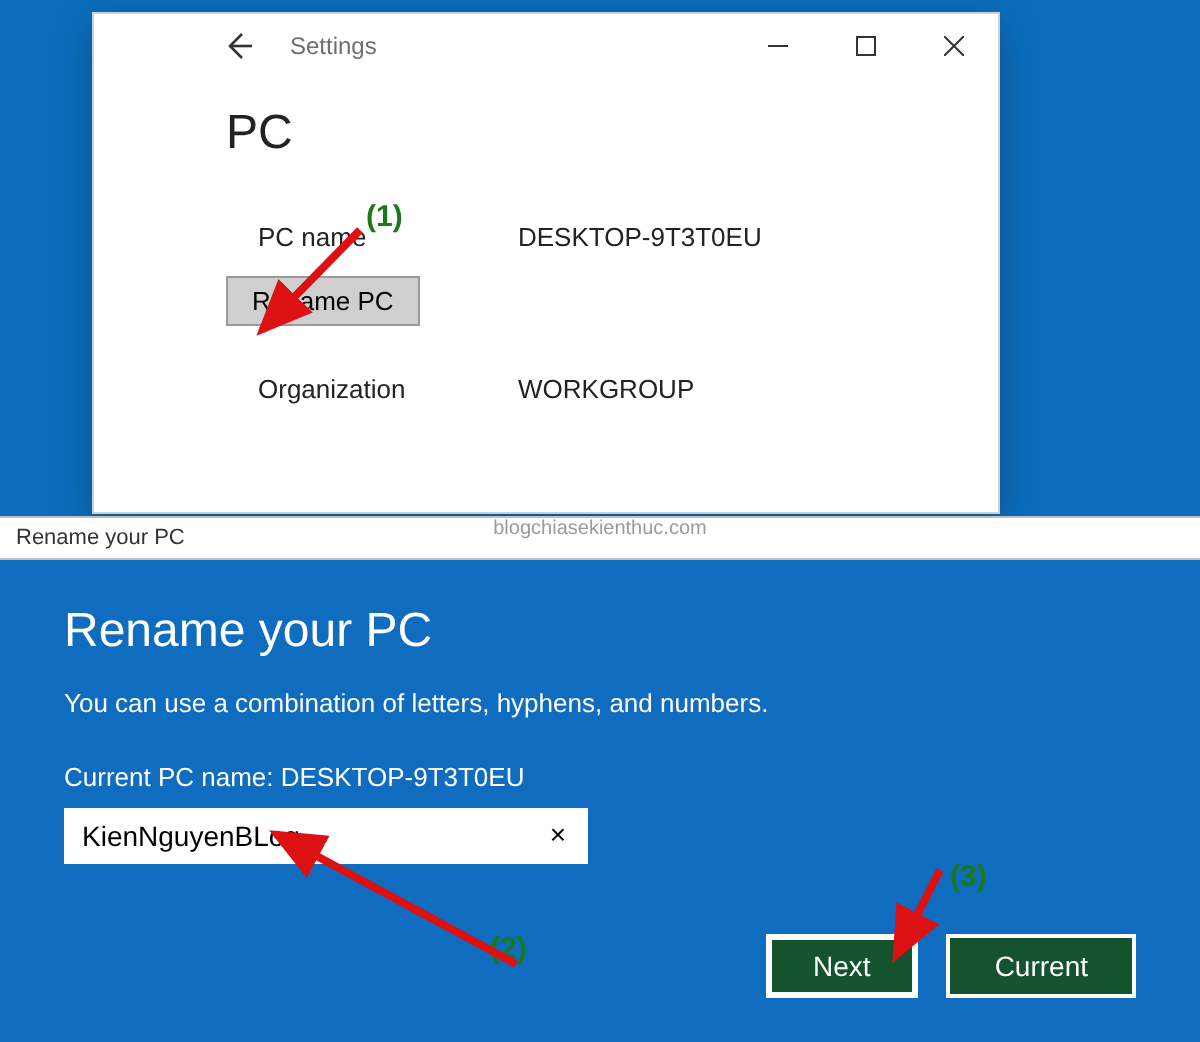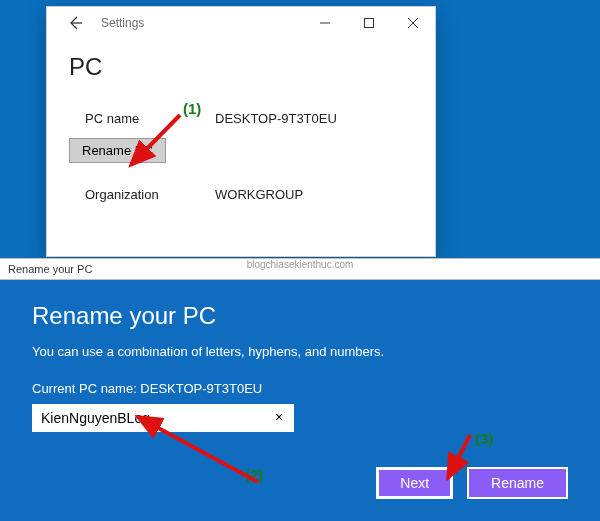--- a/index.html
+++ b/index.html
@@ -18,26 +18,27 @@
     left: 0; right: 0; bottom: 0;
     height: 35%;
     background: linear-gradient(to bottom, #0a6ebd 0%, #085a9c 100%);
   }
 
   
   .settings-window {
     position: absolute;
     top: 6px;
     left: 46px;
-    width: 390px;
+    width: 454px;
     height: 251px;
     background: #ffffff;
     border: 1px solid #cfcfcf;
     box-shadow: 0 6px 20px rgba(0,0,0,.25);
     overflow: hidden;
+    padding-left: 44px;
   }
   .settings-titlebar {
     height: 32px;
     display: flex;
     align-items: center;
     padding: 0 0 0 6px;
     color: #6e6e6e;
   }
   .back-btn {
     width: 44px; height: 32px;
@@ -122,21 +123,21 @@
     cursor:pointer;
   }
 
   .dlg-footer {
     position:absolute;
     bottom:22px; right:32px;
     display:flex; gap:14px;
   }
   .dlg-btn {
     padding:6px 22px;
-    background:#8b5cf6;
+    background:#14532d;
     border:2px solid #fff;
     color:#fff;
     font-size:14px;
     cursor:pointer;
   }
   .dlg-btn.primary { border:2px solid #fff; box-shadow:inset 0 0 0 1px #fff; }
 
   
   .ann { position:absolute; font-weight:700; font-size:15px; color:#1a7a1a; pointer-events:none; }
   .arrow { position:absolute; pointer-events:none; }
@@ -198,21 +199,21 @@
   <p class="dlg-sub">You can use a combination of letters, hyphens, and numbers.</p>
   <p class="dlg-cur">Current PC name: DESKTOP-9T3T0EU</p>
 
   <div class="dlg-input-wrap">
     <input class="dlg-input" value="KienNguyenBLog" style="">
     <span class="dlg-input-clear">×</span>
   </div>
 
   <div class="dlg-footer">
     <button class="dlg-btn primary">Next</button>
-    <button class="dlg-btn">Rename</button>
+    <button class="dlg-btn">Current</button>
   </div>
 </div>
 
 <span class="ann" style="top:100px; left:183px;">(1)</span>
 <svg class="arrow" style="top:110px; left:125px;" width="60" height="65">
   <defs>
       <marker id="ah1" markerWidth="8" markerHeight="8" refX="6" refY="3" orient="auto">
         <path d="M0,0 L7,3 L0,6 Z" fill="#d11"></path>
       </marker>
     </defs>

